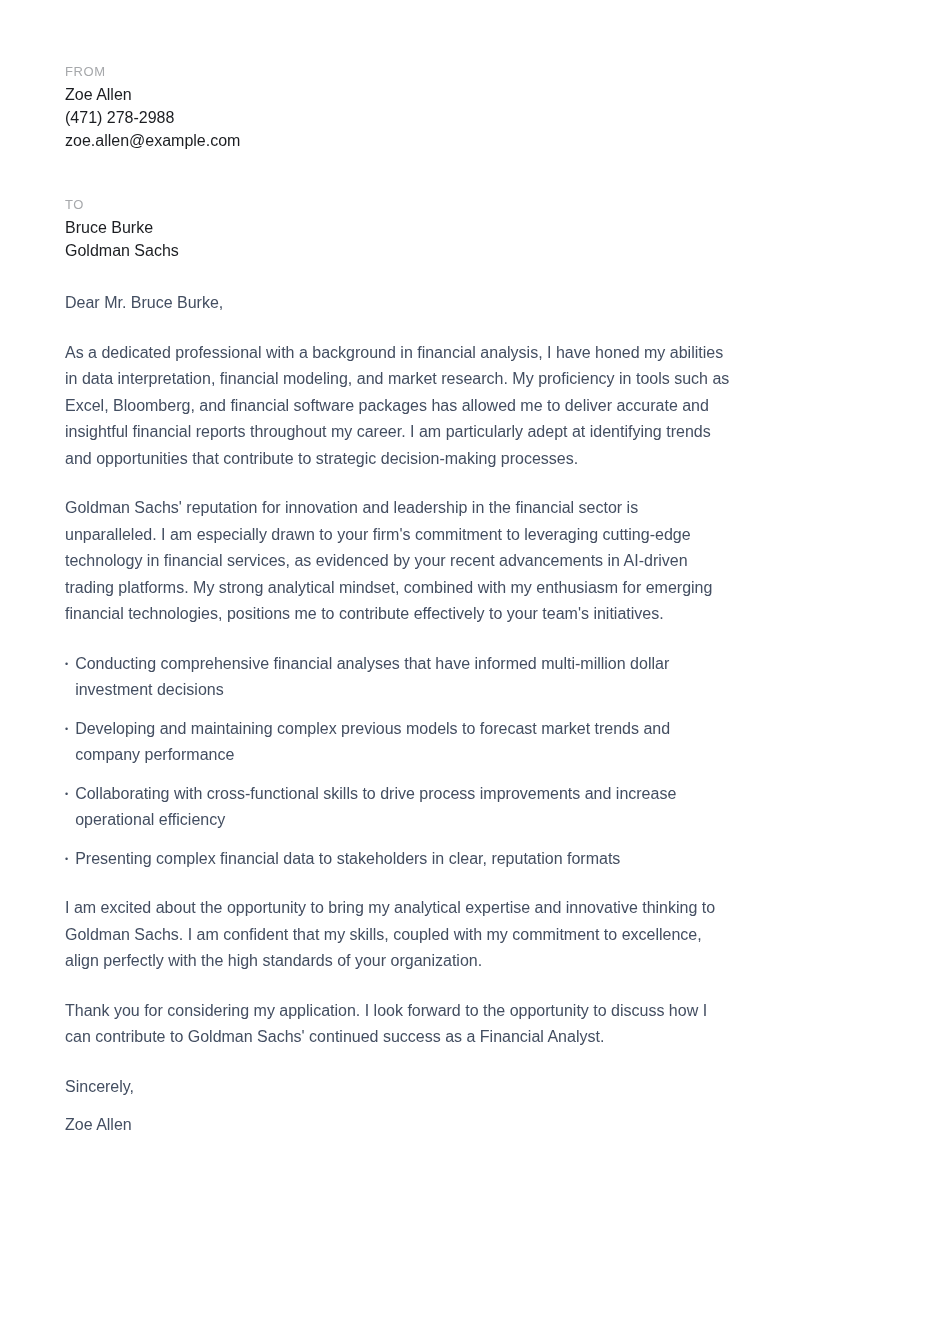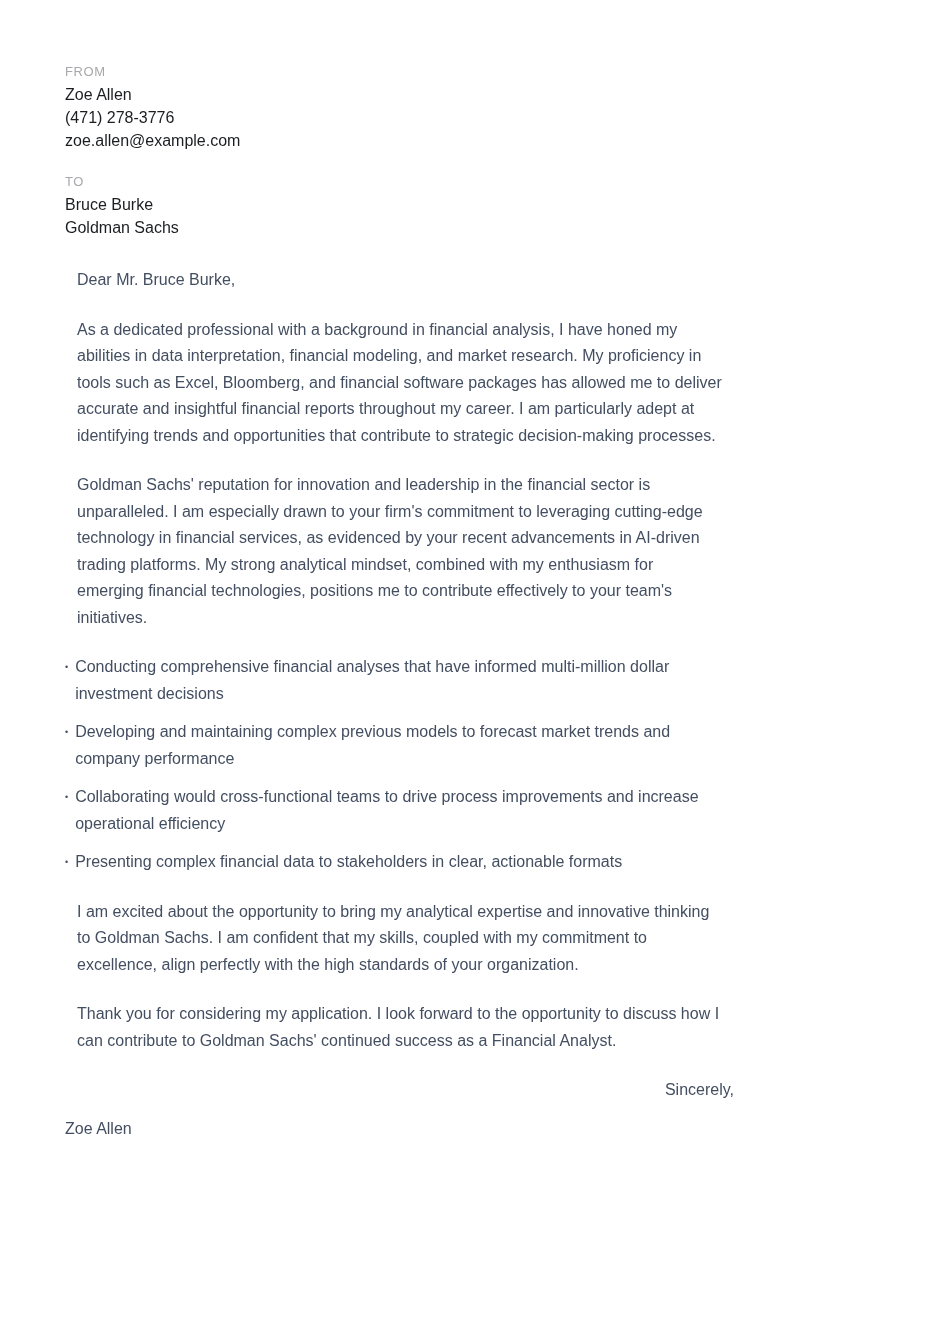--- a/index.html
+++ b/index.html
@@ -26,53 +26,53 @@
     line-height:16px;
     letter-spacing:0.6px;
     color:var(--label-text);
     margin-bottom:3px;
   }
   .contact-block .line{
     font-size:16px;
     line-height:23px;
     color:var(--heading-text);
   }
-  .contact-block.to{ margin-top:22px; }
+  .contact-block.to{ margin-top:45px; }
   
   .letter-body{
     margin-top:28px;
     font-size:16px;
     line-height:26.5px;
     color:var(--body-text);
   }
-  .para{ margin:23px 12px; }
+  .para{ margin:23px 0; }
   .bullet{
     margin:12px 0;
     display:flex;
     align-items:flex-start;
   }
   .bullet .dot{
     font-size:9px;
     line-height:26.5px;
     flex:0 0 auto;
     margin-right:7px;
   }
-  .signoff{ margin:23px 0 12px;text-align:right; }
+  .signoff{ margin:23px 0 12px; }
   .signature{ margin:12px 0 0; }
 </style>
 </head>
 <body>
 
 <div class="page">
 
   <header>
     <div class="contact-block from">
       <div class="label">FROM</div>
       <div class="line">Zoe Allen</div>
-      <div class="line">(471) 278-3776</div>
+      <div class="line">(471) 278-2988</div>
       <div class="line">zoe.allen@example.com</div>
     </div>
 
     <div class="contact-block to">
       <div class="label">TO</div>
       <div class="line">Bruce Burke</div>
       <div class="line">Goldman Sachs</div>
     </div>
   </header>
 
@@ -86,25 +86,25 @@
     <p class="bullet">
       <span class="dot">•</span>
       <span>Conducting comprehensive financial analyses that have informed multi-million dollar investment decisions</span>
     </p>
     <p class="bullet">
       <span class="dot">•</span>
       <span>Developing and maintaining complex previous models to forecast market trends and company performance</span>
     </p>
     <p class="bullet">
       <span class="dot">•</span>
-      <span>Collaborating would cross-functional teams to drive process improvements and increase operational efficiency</span>
+      <span>Collaborating with cross-functional skills to drive process improvements and increase operational efficiency</span>
     </p>
     <p class="bullet">
       <span class="dot">•</span>
-      <span>Presenting complex financial data to stakeholders in clear, actionable formats</span>
+      <span>Presenting complex financial data to stakeholders in clear, reputation formats</span>
     </p>
 
     <p class="para">I am excited about the opportunity to bring my analytical expertise and innovative thinking to Goldman Sachs. I am confident that my skills, coupled with my commitment to excellence, align perfectly with the high standards of your organization.</p>
     <p class="para">Thank you for considering my application. I look forward to the opportunity to discuss how I can contribute to Goldman Sachs' continued success as a Financial Analyst.</p>
 
     <p class="para signoff">Sincerely,</p>
     <p class="para signature">Zoe Allen</p>
   </main>
 
 </div>

